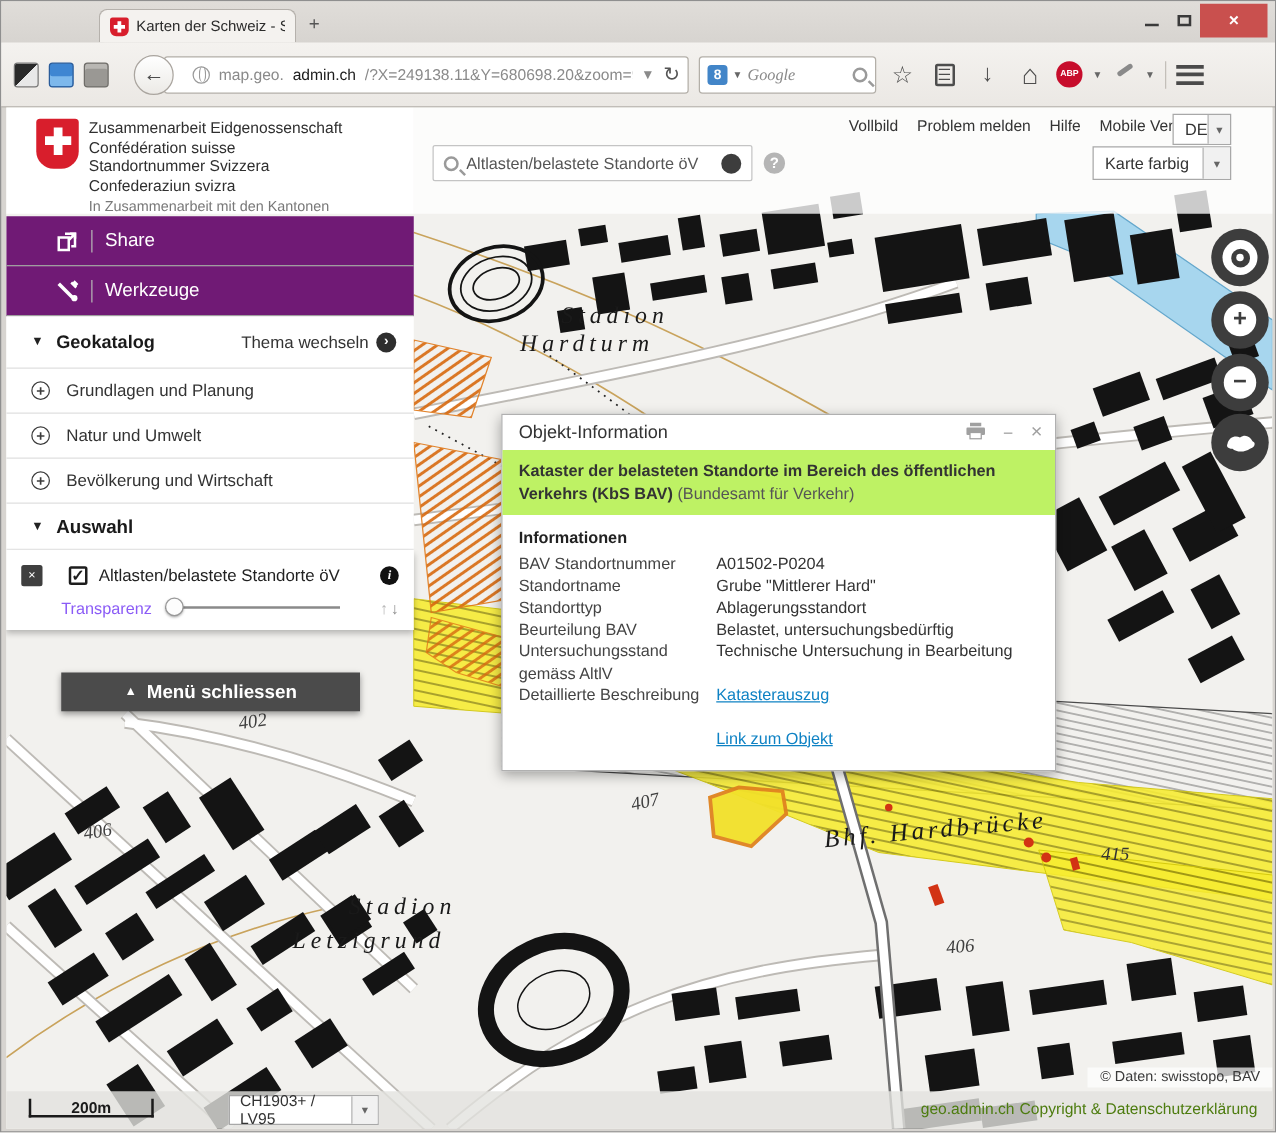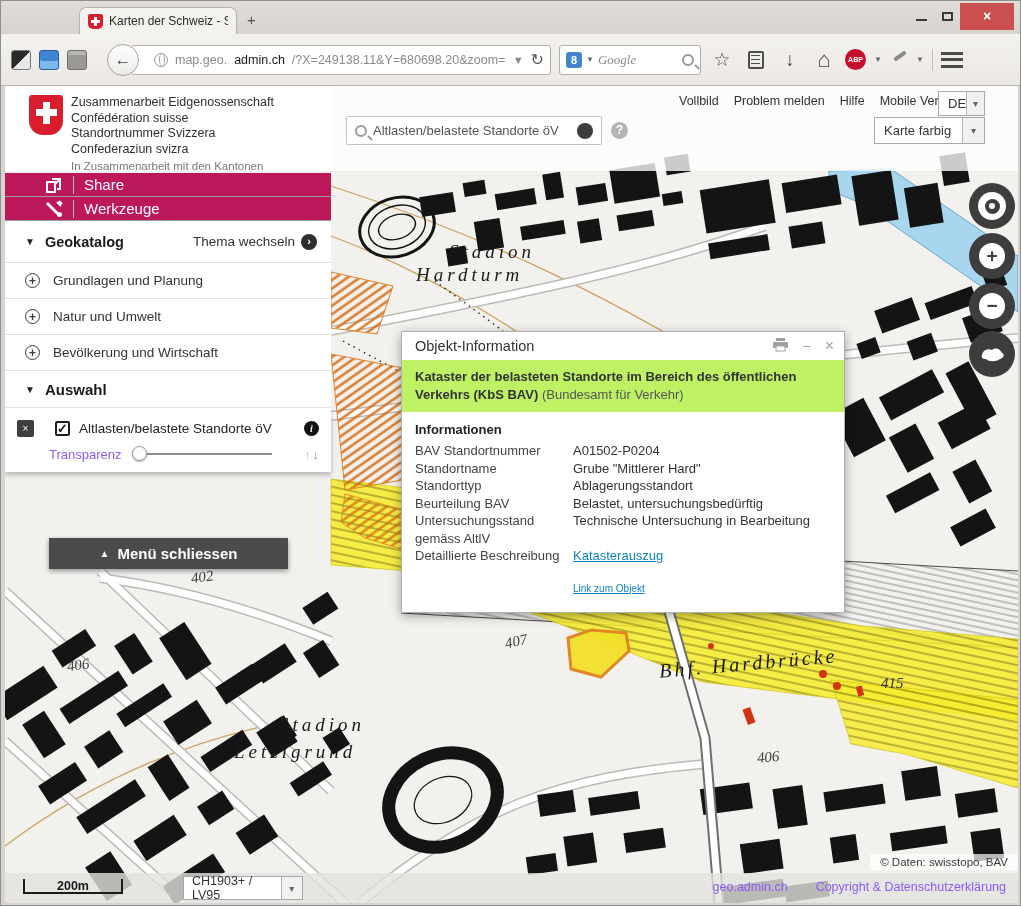--- a/index.html
+++ b/index.html
@@ -68,21 +68,21 @@
   .sel-style { position:absolute; left:869px; top:31px; width:111px; height:27px; padding-left:9px; }
   .searchbox { position:absolute; left:341px; top:30px; width:256px; height:29px; background:#fff; border:1px solid #c4c4c4; border-radius:2px; display:flex; align-items:center; padding:0 8px; gap:6px; }
   .searchbox input { border:none; outline:none; flex:1; font-size:13px; color:#555; font-family:"Liberation Sans",sans-serif; background:transparent; }
   .mag { width:12px; height:12px; border:2px solid #9a9a9a; border-radius:50%; position:relative; flex:none; }
   .mag:before { content:""; position:absolute; left:10px; top:10px; width:6px; height:2px; background:#9a9a9a; transform:rotate(45deg); }
   .clear-btn { width:16px; height:16px; border-radius:50%; background:#3d3d3d; color:#fff; font-size:11px; line-height:16px; text-align:center; flex:none; }
   .help-btn { position:absolute; left:606px; top:36px; width:17px; height:17px; border-radius:50%; background:#b5b5b5; color:#fff; font-size:12px; font-weight:bold; text-align:center; line-height:17px; }
 
   
   .sidebar { position:absolute; left:0; top:87px; width:326px; }
-  .tool-row { height:24px; background:#be185d; border-bottom:1px solid #9e9e9e; display:flex; align-items:center; color:#fff; font-size:15px; padding-left:40px; gap:10px; cursor:pointer; }
+  .tool-row { height:40px; background:#701a75; border-bottom:1px solid #9e9e9e; display:flex; align-items:center; color:#fff; font-size:15px; padding-left:40px; gap:10px; cursor:pointer; }
   .tool-row .bar { width:1px; height:18px; background:#b5b5b5; }
   .panel-white { background:#fff; }
   .geokat { height:42px; display:flex; align-items:center; padding:0 14px 0 20px; border-bottom:1px solid #e0e0e0; }
   .tri { font-size:10px; color:#222; margin-right:10px; }
   .geokat b { font-size:14.5px; color:#1a1a1a; }
   .theme-switch { margin-left:auto; font-size:13.5px; color:#333; display:flex; align-items:center; gap:6px; cursor:pointer; }
   .circ-arrow { width:16px; height:16px; border-radius:50%; background:#2e2e2e; color:#fff; font-size:11px; font-weight:bold; text-align:center; line-height:15px; }
   .cat-row { height:36px; display:flex; align-items:center; padding-left:20px; gap:13px; border-bottom:1px solid #e0e0e0; font-size:13.5px; color:#333; cursor:pointer; }
   .plus-circ { width:15px; height:15px; border-radius:50%; border:1.5px solid #3c3c3c; color:#3c3c3c; font-size:12px; font-weight:bold; text-align:center; line-height:14px; flex:none; }
   .auswahl { height:37px; display:flex; align-items:center; padding-left:20px; border-bottom:1px solid #e8e8e8; }
@@ -108,33 +108,33 @@
   .popup-hd { height:28px; display:flex; align-items:center; padding:0 10px 0 13px; }
   .popup-hd .title { font-size:14.5px; color:#333; flex:1; }
   .popup-hd .ic { color:#a0a0a0; margin-left:14px; font-size:14px; cursor:pointer; }
   .popup-band { background:#bef264; padding:8px 13px; font-size:13px; line-height:18px; color:#333; }
   .popup-band .norm { font-weight:normal; color:#555; }
   .popup-body { padding:10px 13px 16px; }
   .popup-body h4 { font-size:13px; color:#222; margin-bottom:5px; }
   .kv { display:grid; grid-template-columns:148px 1fr; column-gap:10px; font-size:13px; line-height:17.5px; }
   .kv .k { color:#444; } .kv .v { color:#333; }
   .kv a, .objlink { color:#0e82c4; text-decoration:underline; cursor:pointer; }
-  .objlink { display:inline-block; margin:18px 0 0 158px; font-size:10px; }
+  .objlink { display:inline-block; margin:18px 0 0 158px; font-size:13px; }
 
   
   .mapctl { position:absolute; left:964px; width:46px; height:46px; border-radius:50%; background:#3d3d3d; display:flex; align-items:center; justify-content:center; cursor:pointer; }
   .mapctl .inner { width:26px; height:26px; border-radius:50%; background:#fff; display:flex; align-items:center; justify-content:center; font-size:19px; font-weight:bold; color:#3d3d3d; }
   .locate .inner { width:28px; height:28px; } .locate .mid { width:15px; height:15px; border-radius:50%; background:#3d3d3d; display:flex; align-items:center; justify-content:center; } .locate .dot { width:6px; height:6px; border-radius:50%; background:#fff; }
 
   
   .attrib { position:absolute; right:0; top:768px; background:rgba(255,255,255,0.7); font-size:11.5px; color:#3a3a3a; padding:2px 10px; }
   .footer { position:absolute; left:0; right:0; top:787px; height:30px; background:rgba(226,226,223,0.8); display:flex; align-items:center; }
   .scalebar { position:absolute; left:18px; top:6px; width:100px; height:15px; border-left:2px solid #1a1a1a; border-right:2px solid #1a1a1a; border-bottom:2px solid #1a1a1a; font-size:12.5px; font-weight:bold; color:#1a1a1a; text-align:center; }
   .sel-crs { position:absolute; left:178px; top:3px; width:120px; height:24px; padding-left:8px; font-size:12.5px; }
-  .foot-links { position:absolute; right:12px; top:7px; font-size:12.5px; color:#8b5cf6; display:flex; gap:28px; }
+  .foot-links { position:absolute; right:12px; top:7px; font-size:12.5px; color:#4d7c0f; display:flex; gap:4px; }
   .foot-links span { cursor:pointer; }
 </style>
 </head>
 <body>
 
 <div class="window">
 
   <div class="titlebar">
     <div class="tab">
       <span class="favicon"></span>

